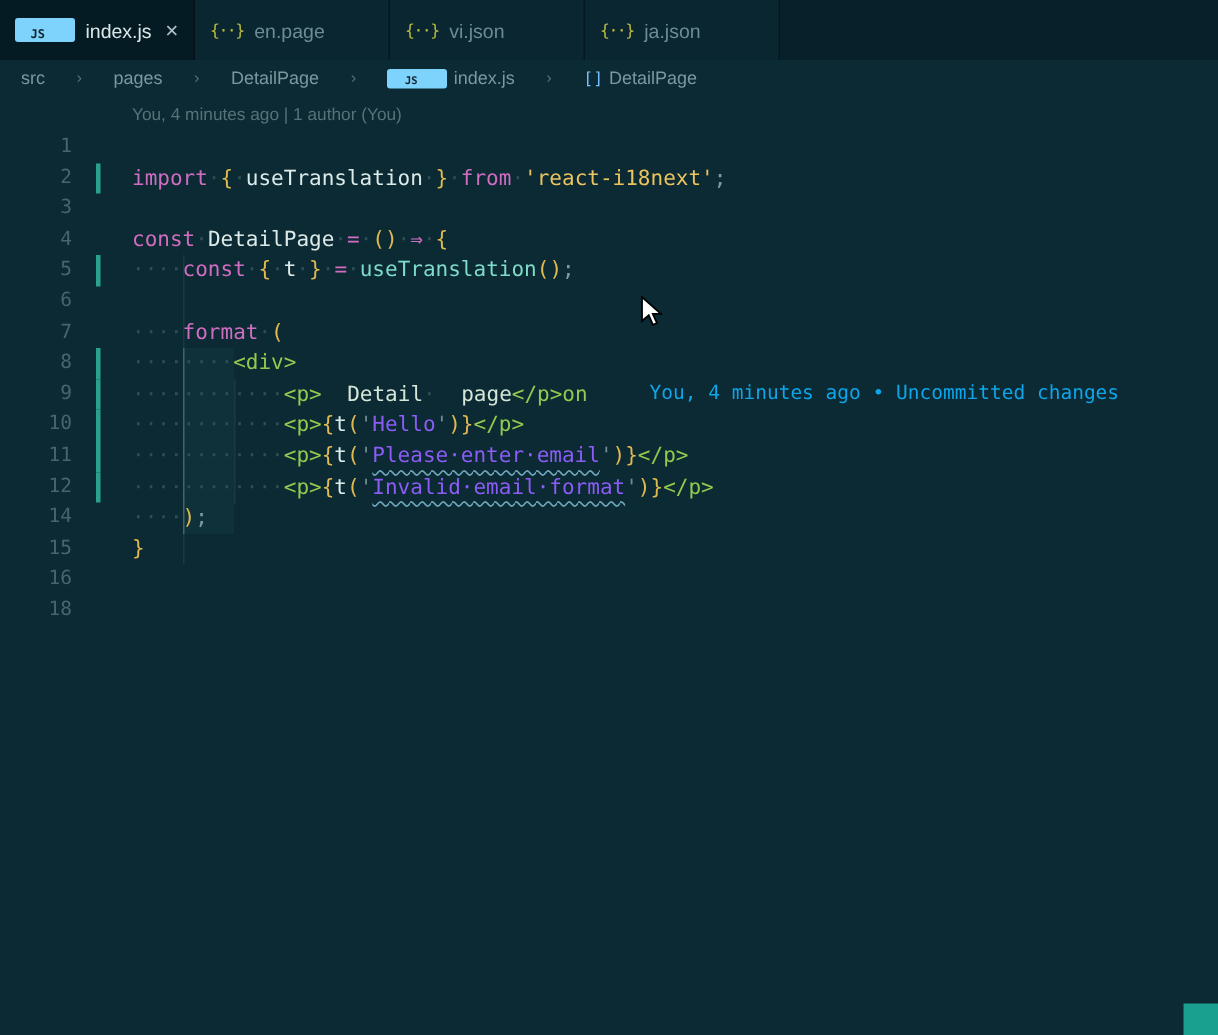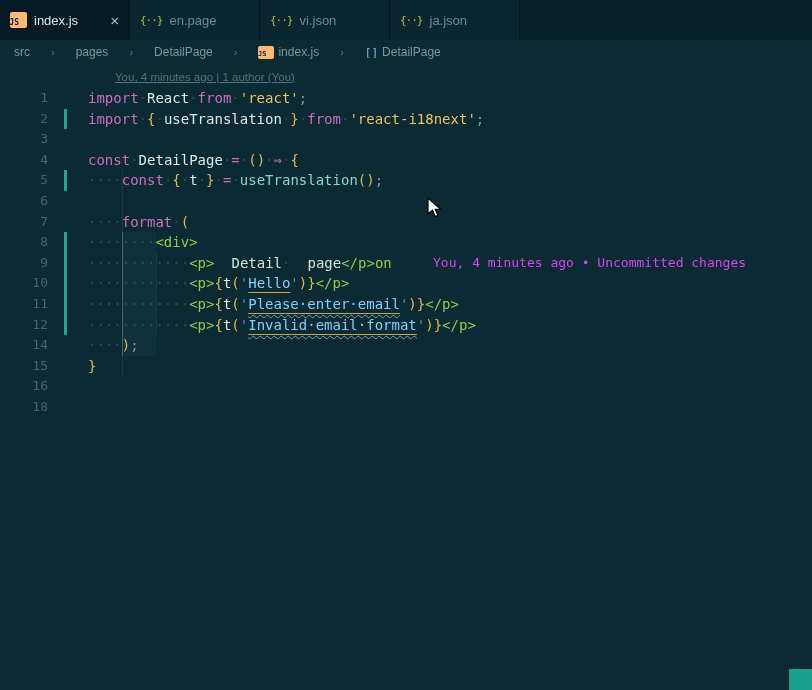--- a/index.html
+++ b/index.html
@@ -7,58 +7,58 @@
   body { background:#0b2a33; font-family:"Liberation Sans", sans-serif; }
   .app { position:relative; width:812px; height:690px; background:#0b2a33; overflow:hidden; }
 
   
   .tabbar { display:flex; height:40px; background:#07212b; }
   .tab { display:flex; align-items:center; gap:7px; width:130px; padding:0 10px;
          background:#0a2631; border-right:1px solid rgba(0,0,0,.35);
          color:#6d8c94; font-size:13px; cursor:pointer; }
   .tab.active { background:#051b24; color:#dce8e8; }
   .tab .close { margin-left:auto; font-size:15px; color:#aec2c6; line-height:1; }
-  .js-icon { width:17px; height:16px; background:#fdba74; color:#10222a; font-weight:bold;
+  .js-icon { width:17px; height:16px; background:#7dd3fc; color:#10222a; font-weight:bold;
              font-size:8px; display:flex; align-items:flex-end; justify-content:flex-end;
-             padding:1px 8px; border-radius:2px; font-family:"DejaVu Sans Mono", monospace; flex:none; }
+             padding:1px 20px; border-radius:2px; font-family:"DejaVu Sans Mono", monospace; flex:none; }
   .json-icon { color:#b9b93f; font-size:11px; font-family:"DejaVu Sans Mono", monospace;
                letter-spacing:-1px; flex:none; }
   .symbol-icon { color:#75beff; font-size:11px; font-family:"DejaVu Sans Mono", monospace; flex:none; }
 
   
   .breadcrumb { display:flex; align-items:center; height:24px; padding-left:14px;
                 font-size:12px; color:#7b98a0; gap:21px; background:#0b2a33; }
   .crumb { display:flex; align-items:center; gap:4px; cursor:pointer; }
   .chev { color:#55747c; font-size:11px; }
   .breadcrumb .js-icon { width:14px; height:13px; font-size:7px; }
 
   
   .editor { position:absolute; top:64px; left:0; right:0; bottom:0;
             font-family:"DejaVu Sans Mono", monospace; font-size:14px; }
-  .codelens { height:24px; line-height:26px; padding-left:115px; font-size:11.5px;
-              color:#587279; font-family:"Liberation Sans", sans-serif; cursor:pointer;text-decoration:underline; }
+  .codelens { height:24px; line-height:26px; padding-left:88px; font-size:11.5px;
+              color:#587279; font-family:"Liberation Sans", sans-serif; cursor:pointer; }
   .row { position:relative; height:20.6px; line-height:20.6px; white-space:pre; }
   .num { position:absolute; left:0; top:0; width:48px; text-align:right;
          color:#47656e; font-size:13px; }
   .gbar { position:absolute; left:64px; top:0; width:3px; height:100%; background:#2aa08f; }
   .codeline { position:absolute; left:88px; top:0; }
-  .blame { position:absolute; left:433px; top:0; color:#d946ef; font-size:13px; }
+  .blame { position:absolute; left:433px; top:0; color:#0ea5e9; font-size:13px; }
 
   
   .kw   { color:#d16dc1; }
   .id   { color:#dcebe9; }
   .fn   { color:#7fdbca; }
   .str  { color:#eac45d; }
   .gold { color:#e0b94f; }
   .pu   { color:#7e9ba1; }
   .qu   { color:#6d8d93; }
   .tag  { color:#93c94e; }
   .txt  { color:#d5e5d8;margin-left:17px; }
   .ws   { color:#2d4d57; }
-  .key  { color:#7dd3fc; text-decoration:underline; text-decoration-color:#c9a84c;
+  .key  { color:#8b5cf6; text-decoration-color:#c9a84c;
           text-underline-offset:3.5px; }
   .sq   { text-decoration:underline wavy #6fa8bd; text-decoration-thickness:1px;
           text-underline-offset:5px;margin-top:20px; }
 
   
   .guide { position:absolute; width:1px; background:rgba(255,255,255,.07); }
   .guide.active { background:rgba(255,255,255,.18); }
   .g-col4  { left:122px; top:106px; height:206px; }
   .g-col4a { left:122px; top:168px; height:124px; }
   .g-col8  { left:156px; top:189px; height:83px; }
@@ -122,21 +122,21 @@
 
   <div class="editor">
     <div class="scope-box"></div>
     <div class="guide g-col4"></div>
     <div class="guide active g-col4a"></div>
     <div class="guide g-col8"></div>
 
     <div class="codelens">You, 4 minutes ago | 1 author (You)</div>
 
     <div id="code-area">
-        <div class="row"><span class="num">1</span><span class="codeline"><span class="kw">import</span><span class="ws">·</span><span class="id">React</span><span class="ws">·</span><span class="kw">from</span><span class="ws">·</span><span class="str">'react'</span><span class="pu">;</span></span></div>
+        <div class="row"><span class="num">1</span></div>
         <div class="row"><span class="num">2</span><span class="gbar"></span><span class="codeline"><span class="kw">import</span><span class="ws">·</span><span class="gold">{</span><span class="ws">·</span><span class="id">useTranslation</span><span class="ws">·</span><span class="gold">}</span><span class="ws">·</span><span class="kw">from</span><span class="ws">·</span><span class="str">'react-i18next'</span><span class="pu">;</span></span></div>
         <div class="row"><span class="num">3</span><span class="codeline"></span></div>
         <div class="row"><span class="num">4</span><span class="codeline"><span class="kw">const</span><span class="ws">·</span><span class="id">DetailPage</span><span class="ws">·</span><span class="kw">=</span><span class="ws">·</span><span class="gold">()</span><span class="ws">·</span><span class="kw">⇒</span><span class="ws">·</span><span class="gold">{</span></span></div>
         <div class="row"><span class="num">5</span><span class="gbar"></span><span class="codeline"><span class="ws">····</span><span class="kw">const</span><span class="ws">·</span><span class="gold">{</span><span class="ws">·</span><span class="id">t</span><span class="ws">·</span><span class="gold">}</span><span class="ws">·</span><span class="kw">=</span><span class="ws">·</span><span class="fn">useTranslation</span><span class="gold">()</span><span class="pu">;</span></span></div>
         <div class="row"><span class="num">6</span><span class="codeline"></span></div>
         <div class="row"><span class="num">7</span><span class="codeline"><span class="ws">····</span><span class="kw">format</span><span class="ws">·</span><span class="gold">(</span></span></div>
         <div class="row"><span class="num">8</span><span class="gbar"></span><span class="codeline"><span class="ws">········</span><span class="tag">&lt;div&gt;</span></span></div>
         <div class="row"><span class="num">9</span><span class="gbar"></span><span class="codeline"><span class="ws">············</span><span class="tag">&lt;p&gt;</span><span class="txt">Detail</span><span class="ws">·</span><span class="txt">page</span><span class="tag">&lt;/p&gt;</span><span class="tag">on</span></span><span class="blame">You, 4 minutes ago • Uncommitted changes</span></div>
         <div class="row"><span class="num">10</span><span class="gbar"></span><span class="codeline"><span class="ws">············</span><span class="tag">&lt;p&gt;</span><span class="gold">{</span><span class="id">t</span><span class="gold">(</span><span class="qu">'</span><span class="key">Hello</span><span class="qu">'</span><span class="gold">)</span><span class="gold">}</span><span class="tag">&lt;/p&gt;</span></span></div>
         <div class="row"><span class="num">11</span><span class="gbar"></span><span class="codeline"><span class="ws">············</span><span class="tag">&lt;p&gt;</span><span class="gold">{</span><span class="id">t</span><span class="gold">(</span><span class="qu">'</span><span class="sq"><span class="key">Please·enter·email</span></span><span class="qu">'</span><span class="gold">)</span><span class="gold">}</span><span class="tag">&lt;/p&gt;</span></span></div>

